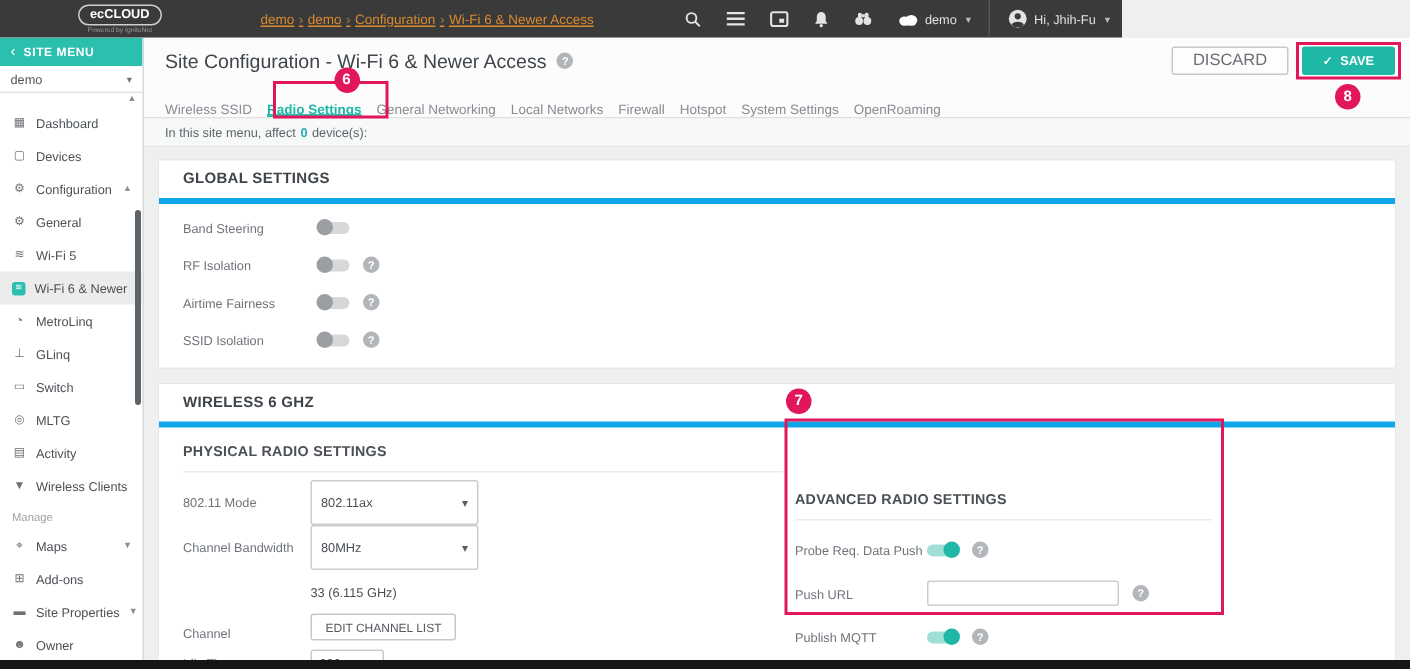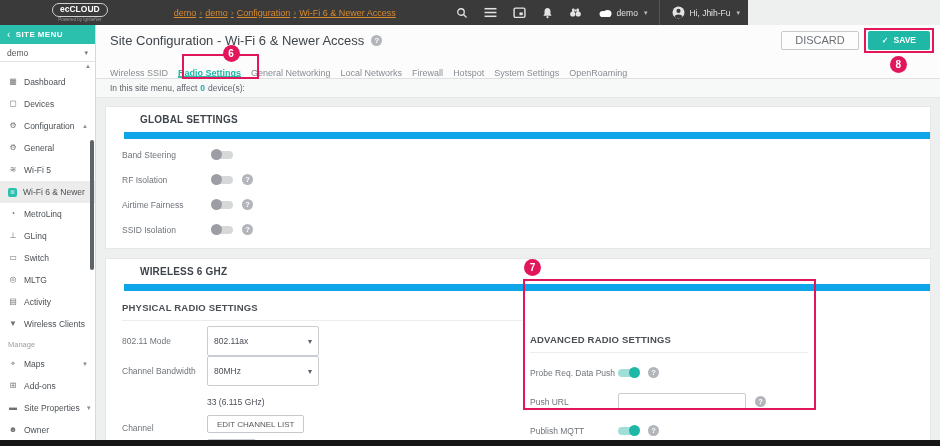--- a/index.html
+++ b/index.html
@@ -48,21 +48,21 @@
   .btn-save::before { content:"✓"; font-size:8px; }
   .tabs-row { display:flex; align-items:flex-end; height:24px; padding:0 14px; gap:10px; border-bottom:1px solid #e0e0e0; background:#fcfcfc; }
   .tab { font-size:9px; color:#878c92; display:flex; align-items:center; cursor:pointer; white-space:nowrap; }
   .tab.active { color:#1fb7a6; font-weight:bold; box-shadow:inset 0 -2px 0 #2bbfae; }
   .notice-row { height:19px; background:#f7f8f8; border-bottom:1px solid #e7e7e7; display:flex; align-items:center; padding:0 14px; font-size:8.5px; color:#5f646a; }
   .notice-count { color:#1fa9b7; font-weight:bold; margin:0 3px; }
 
   .content { padding:8px 9px 0 9px; }
   .card { background:#fff; border:1px solid #e7e7e7; }
   .card + .card { margin-top:9px; }
-  .card-title { padding:7px 16px; font-size:10px; font-weight:bold; color:#3f444a; border-bottom:7px solid #0ea5e9; letter-spacing:.2px;margin-left:18px; }
+  .card-title { padding:7px 16px; font-size:10px; font-weight:bold; color:#3f444a; border-bottom:4px solid #0ea5e9; letter-spacing:.2px; }
   .card-body { padding:3px 16px 6px; }
 
   .form-row { display:flex; align-items:center; height:25px; }
   .form-label { width:90px; min-width:90px; font-size:8.5px; color:#6f747a; }
   .form-row .help { margin-left:9px; }
 
   
   .toggle { width:21px; height:8px; border-radius:4px; position:relative; display:inline-block; cursor:pointer; }
   .toggle::after { content:""; position:absolute; width:11px; height:11px; border-radius:50%; top:-1.5px; }
   .toggle.off { background:#d6d8d9; } .toggle.off::after { left:-1px; background:#9b9fa3; }

